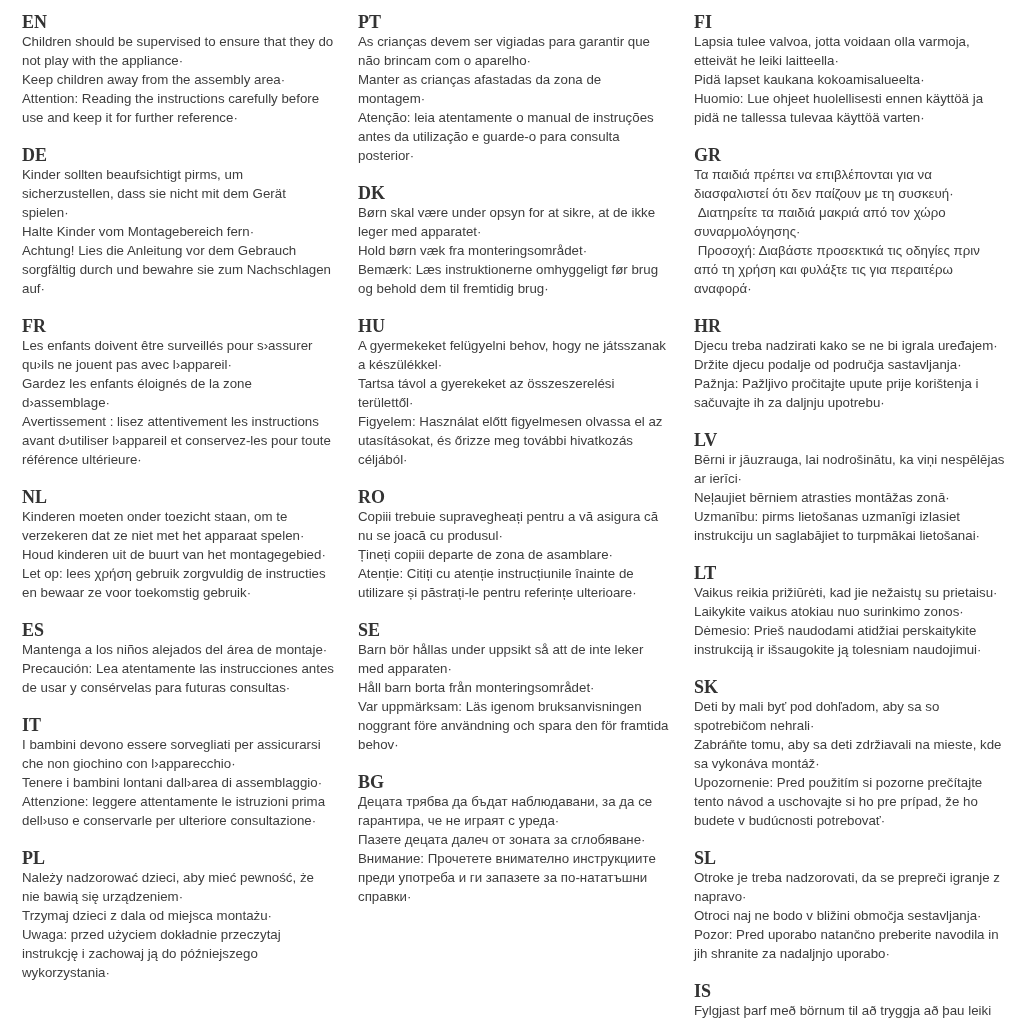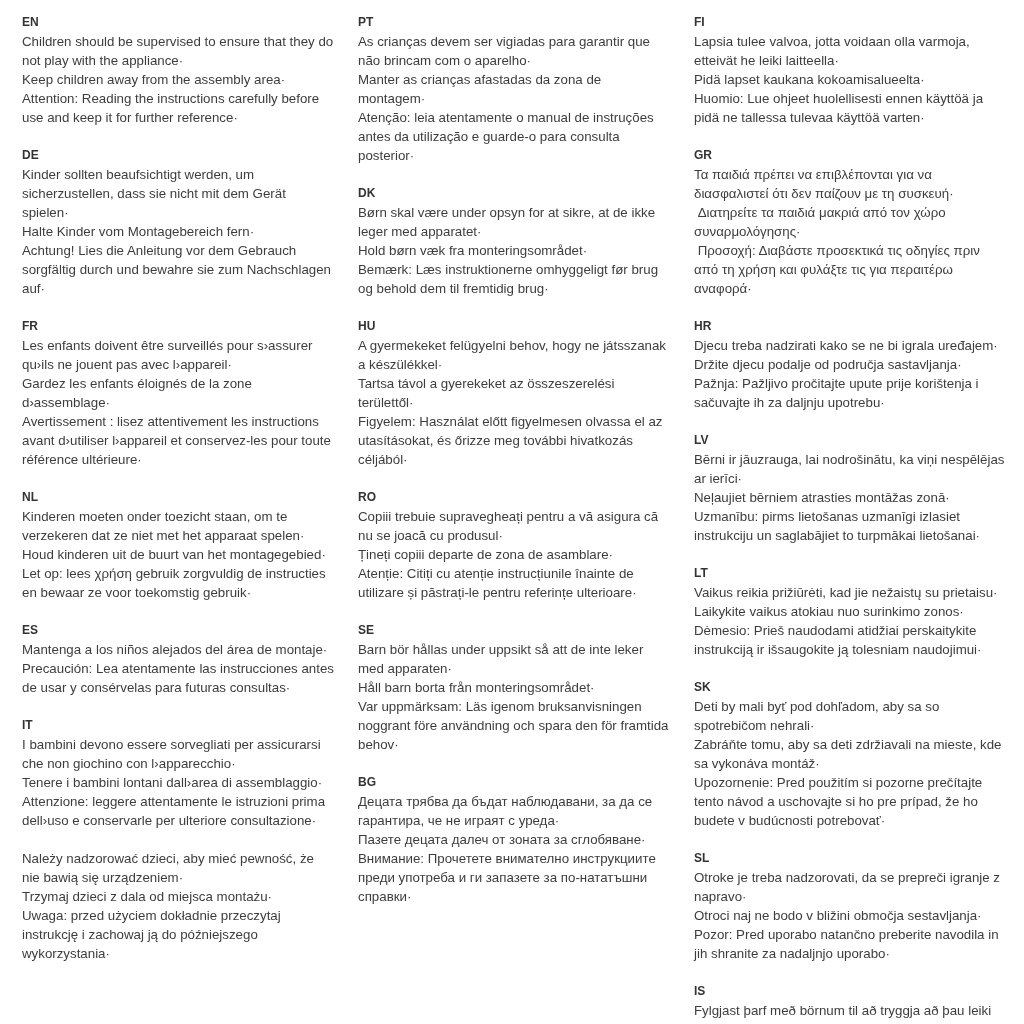--- a/index.html
+++ b/index.html
@@ -19,46 +19,47 @@
     grid-template-columns: repeat(3, 1fr);
     column-gap: 24px;
     font-family: "Liberation Sans", sans-serif;
     color: #3d3d3d;
     font-size: 13.3px;
     line-height: 19px;
   }
   .col { min-width: 0; }
   .lang-section { margin: 0 0 19px 0; }
   .lang-code {
-    font-size: 12px;
+    font-size: 18px;
     font-weight: 700;
     margin: 0;
     padding: 0;
     color: #333333;
+    font-family: Liberation Serif, serif;
   }
   .line {
     margin: 0;
     padding: 0;
     white-space: pre-wrap;
   }
 </style>
 </head>
 <body>
 
 <div class="page">
   <div class="col">
       <section class="lang-section">
         <h2 class="lang-code">EN</h2>
         <p class="line">Children should be supervised to ensure that they do not play with the appliance·</p>
         <p class="line">Keep children away from the assembly area·</p>
         <p class="line">Attention: Reading the instructions carefully before use and keep it for further reference·</p>
       </section>
       <section class="lang-section">
         <h2 class="lang-code">DE</h2>
-        <p class="line">Kinder sollten beaufsichtigt werden, um sicherzustellen, dass sie nicht mit dem Gerät spielen·</p>
+        <p class="line">Kinder sollten beaufsichtigt pirms, um sicherzustellen, dass sie nicht mit dem Gerät spielen·</p>
         <p class="line">Halte Kinder vom Montagebereich fern·</p>
         <p class="line">Achtung! Lies die Anleitung vor dem Gebrauch sorgfältig durch und bewahre sie zum Nachschlagen auf·</p>
       </section>
       <section class="lang-section">
         <h2 class="lang-code">FR</h2>
         <p class="line">Les enfants doivent être surveillés pour s›assurer qu›ils ne jouent pas avec l›appareil·</p>
         <p class="line">Gardez les enfants éloignés de la zone d›assemblage·</p>
         <p class="line">Avertissement : lisez attentivement les instructions avant d›utiliser l›appareil et conservez-les pour toute référence ultérieure·</p>
       </section>
       <section class="lang-section">
@@ -72,20 +73,21 @@
         <p class="line">Mantenga a los niños alejados del área de montaje·</p>
         <p class="line">Precaución: Lea atentamente las instrucciones antes de usar y consérvelas para futuras consultas·</p>
       </section>
       <section class="lang-section">
         <h2 class="lang-code">IT</h2>
         <p class="line">I bambini devono essere sorvegliati per assicurarsi che non giochino con l›apparecchio·</p>
         <p class="line">Tenere i bambini lontani dall›area di assemblaggio·</p>
         <p class="line">Attenzione: leggere attentamente le istruzioni prima dell›uso e conservarle per ulteriore consultazione·</p>
       </section>
       <section class="lang-section">
+        <h2 class="lang-code">PL</h2>
         <p class="line">Należy nadzorować dzieci, aby mieć pewność, że nie bawią się urządzeniem·</p>
         <p class="line">Trzymaj dzieci z dala od miejsca montażu·</p>
         <p class="line">Uwaga: przed użyciem dokładnie przeczytaj instrukcję i zachowaj ją do późniejszego wykorzystania·</p>
       </section>
     </div>
   <div class="col">
       <section class="lang-section">
         <h2 class="lang-code">PT</h2>
         <p class="line">As crianças devem ser vigiadas para garantir que não brincam com o aparelho·</p>
         <p class="line">Manter as crianças afastadas da zona de montagem·</p>

